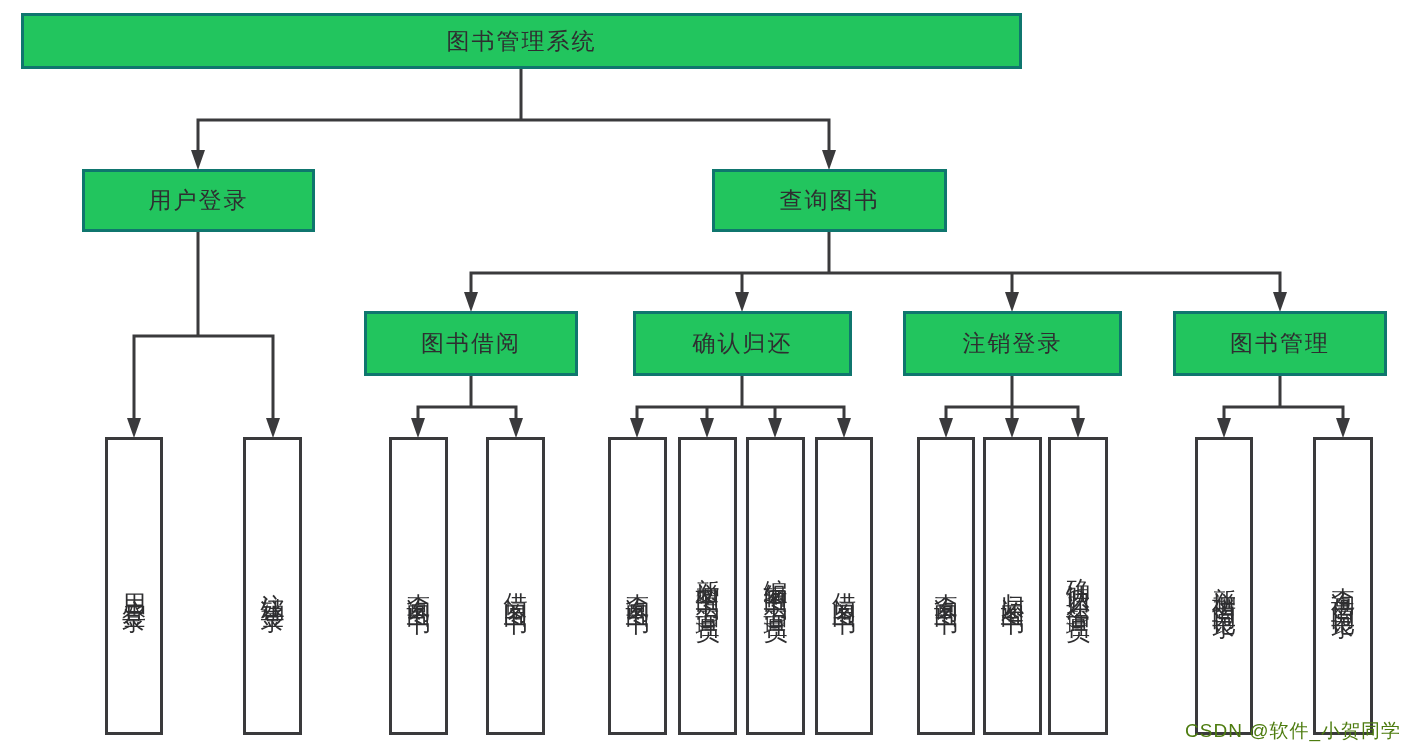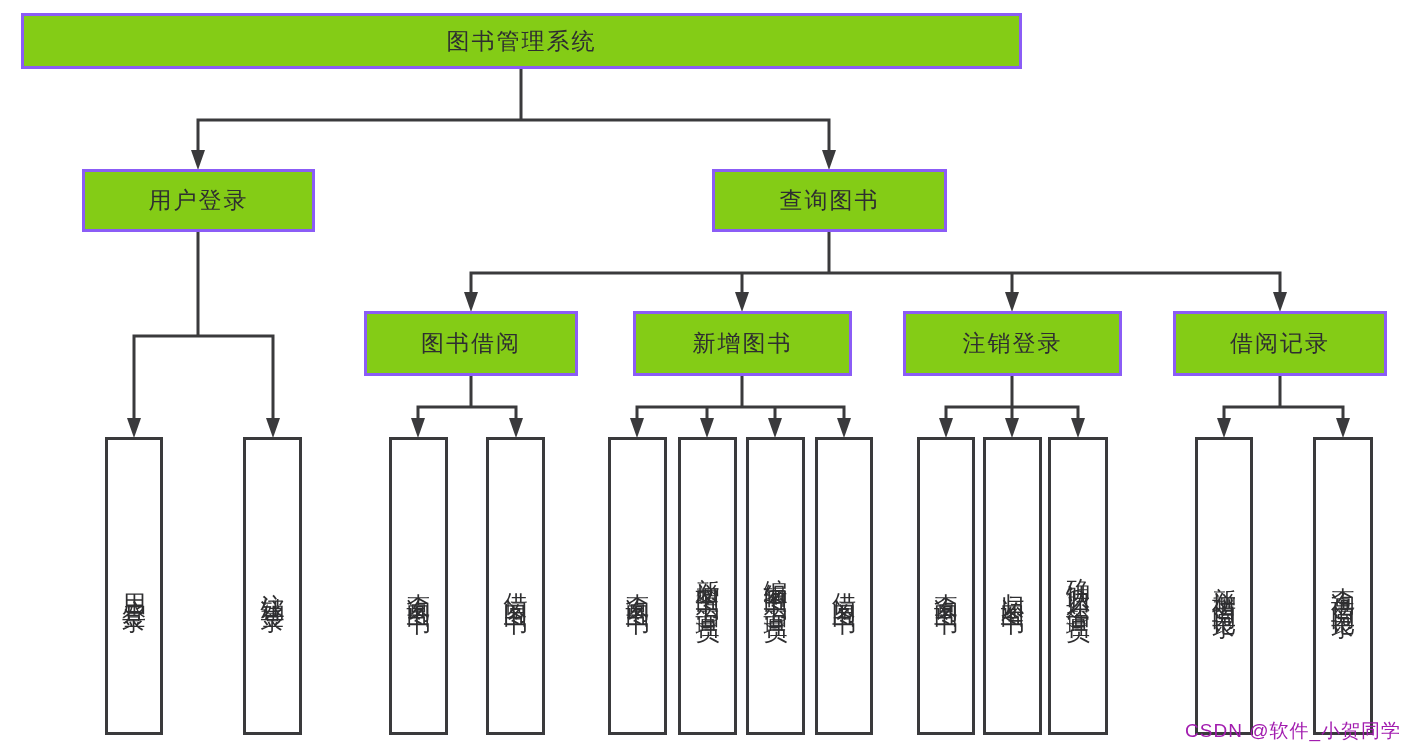--- a/index.html
+++ b/index.html
@@ -2,37 +2,37 @@
 <html><head>
 <meta charset="utf-8">
 <style>
   html,body{margin:0;padding:0;background:#ffffff;}
   .stage{
     position:relative;width:1405px;height:747px;background:#ffffff;
     font-family:"Liberation Sans",sans-serif;overflow:hidden;
   }
   .wires{position:absolute;left:0;top:0;width:1405px;height:747px;}
   .hbox{
-    position:absolute;box-sizing:border-box;border:3px solid #8b5cf6;background:#84cc16;
+    position:absolute;box-sizing:border-box;border:3px solid #0f766e;background:#22c55e;
     display:flex;align-items:center;justify-content:center;
   }
   .hbox .lbl{
     font-size:23px;color:#2e2e30;letter-spacing:2px;white-space:nowrap;
   }
   .vbox{
     position:absolute;box-sizing:border-box;border:3px solid #3a3a3c;background:#ffffff;
     display:flex;align-items:center;justify-content:center;
     top:437px;height:298px;
   }
   .vbox .lbl{
     writing-mode:vertical-rl;text-orientation:mixed;
     font-size:24px;color:#2e2e30;letter-spacing:6px;line-height:1;
   }
   .watermark{
-    position:absolute;right:4px;bottom:3px;font-size:19px;color:#a21caf;
+    position:absolute;right:4px;bottom:3px;font-size:19px;color:#4d7c0f;
     letter-spacing:1px;z-index:5;white-space:nowrap;
   }
 </style>
 </head>
 <body>
 
 <div class="stage">
 
   <svg class="wires" viewBox="0 0 1405 747" xmlns="http://www.w3.org/2000/svg">
     <g stroke="#3a3a3c" stroke-width="3" fill="none">
@@ -89,27 +89,27 @@
     <span class="lbl">用户登录</span>
   </div>
   <div class="hbox" style="left:712px;top:169px;width:235px;height:63px;">
     <span class="lbl">查询图书</span>
   </div>
 
   <div class="hbox" style="left:364px;top:311px;width:214px;height:65px;">
     <span class="lbl">图书借阅</span>
   </div>
   <div class="hbox" style="left:633px;top:311px;width:219px;height:65px;">
-    <span class="lbl">新增图书</span>
+    <span class="lbl">确认归还</span>
   </div>
   <div class="hbox" style="left:903px;top:311px;width:219px;height:65px;">
     <span class="lbl">注销登录</span>
   </div>
   <div class="hbox" style="left:1173px;top:311px;width:214px;height:65px;">
-    <span class="lbl">借阅记录</span>
+    <span class="lbl">图书管理</span>
   </div>
 
   <div class="vbox" style="left:105px;width:58px;">
     <span class="lbl">用户登录</span>
   </div>
   <div class="vbox" style="left:243px;width:59px;">
     <span class="lbl">注销登录</span>
   </div>
 
   <div class="vbox" style="left:389px;width:59px;">

